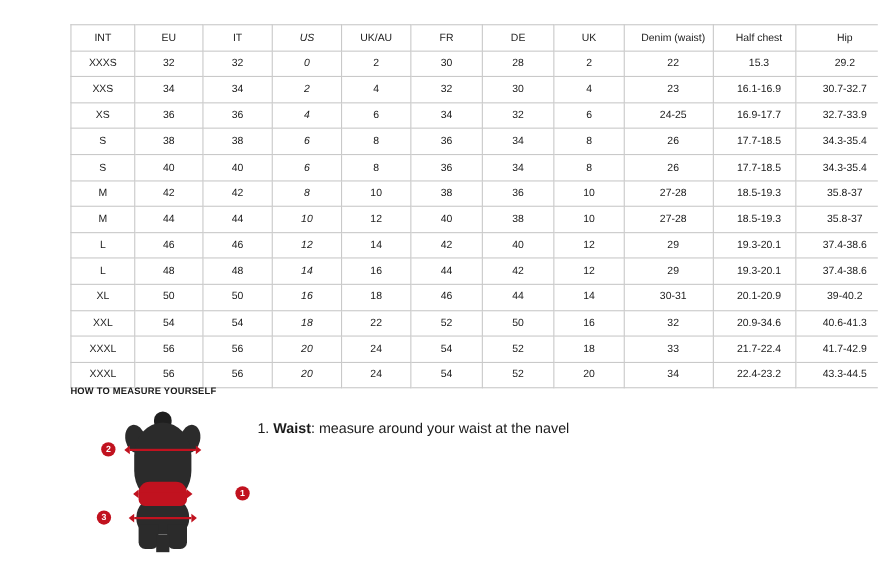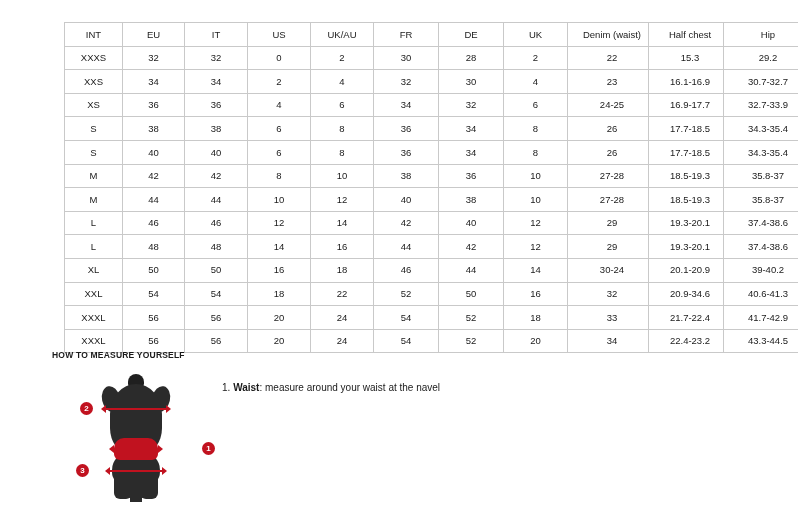--- a/index.html
+++ b/index.html
@@ -37,32 +37,32 @@
   #size-table th {
     font-weight: normal;
   }
   #size-table td.lcell, #size-table th.lcell {
     text-align: center;
     padding-left: 8px;
   }
   .col-int { width: 57px; }
   .col-eu { width: 61px; margin-left: 40px; }
   .col-it { width: 62px; margin-top: 12px; }
-  .col-us { width: 62px; }
+  .col-us { width: 62px; font-style: italic; }
   .col-ukau { width: 62px; }
   .col-fr { width: 64px; }
   .col-de { width: 64px; }
   .col-uk { width: 63px; }
   .col-denim { width: 72px; }
   .col-halfchest { width: 66px; }
   .col-hip { width: 72px; }
 
   #measure-section {
     position: absolute;
-    left: 52px;
+    left: 64px;
     top: 350px;
     width: 700px;
   }
   #measure-title {
     font-size: 8.5px;
     font-weight: bold;
     letter-spacing: 0.2px;
     color: #1a1a1a;
     margin: 0 0 12px 0;
   }
@@ -74,21 +74,21 @@
     position: relative;
     width: 170px;
     height: 130px;
     flex: 0 0 170px;
   }
   #instructions {
     margin-left: 0px;
     padding-top: 10px;
   }
   .instruction {
-    font-size: 10px;
+    font-size: 13px;
     color: #1a1a1a;
     margin-bottom: 13px;
     line-height: 1.2;
     white-space: nowrap;
   }
   .instruction b { font-weight: bold; }
 
   
   .torso {
     position: absolute;
@@ -351,21 +351,21 @@
       </tr>
       <tr>
         <td class="col-int">XL</td>
         <td class="col-eu">50</td>
         <td class="col-it">50</td>
         <td class="col-us">16</td>
         <td class="col-ukau">18</td>
         <td class="col-fr">46</td>
         <td class="col-de">44</td>
         <td class="col-uk">14</td>
-        <td class="col-denim lcell">30-24</td>
+        <td class="col-denim lcell">30-31</td>
         <td class="col-halfchest lcell">20.1-20.9</td>
         <td class="col-hip lcell">39-40.2</td>
       </tr>
       <tr>
         <td class="col-int">XXL</td>
         <td class="col-eu">54</td>
         <td class="col-it">54</td>
         <td class="col-us">18</td>
         <td class="col-ukau">22</td>
         <td class="col-fr">52</td>

